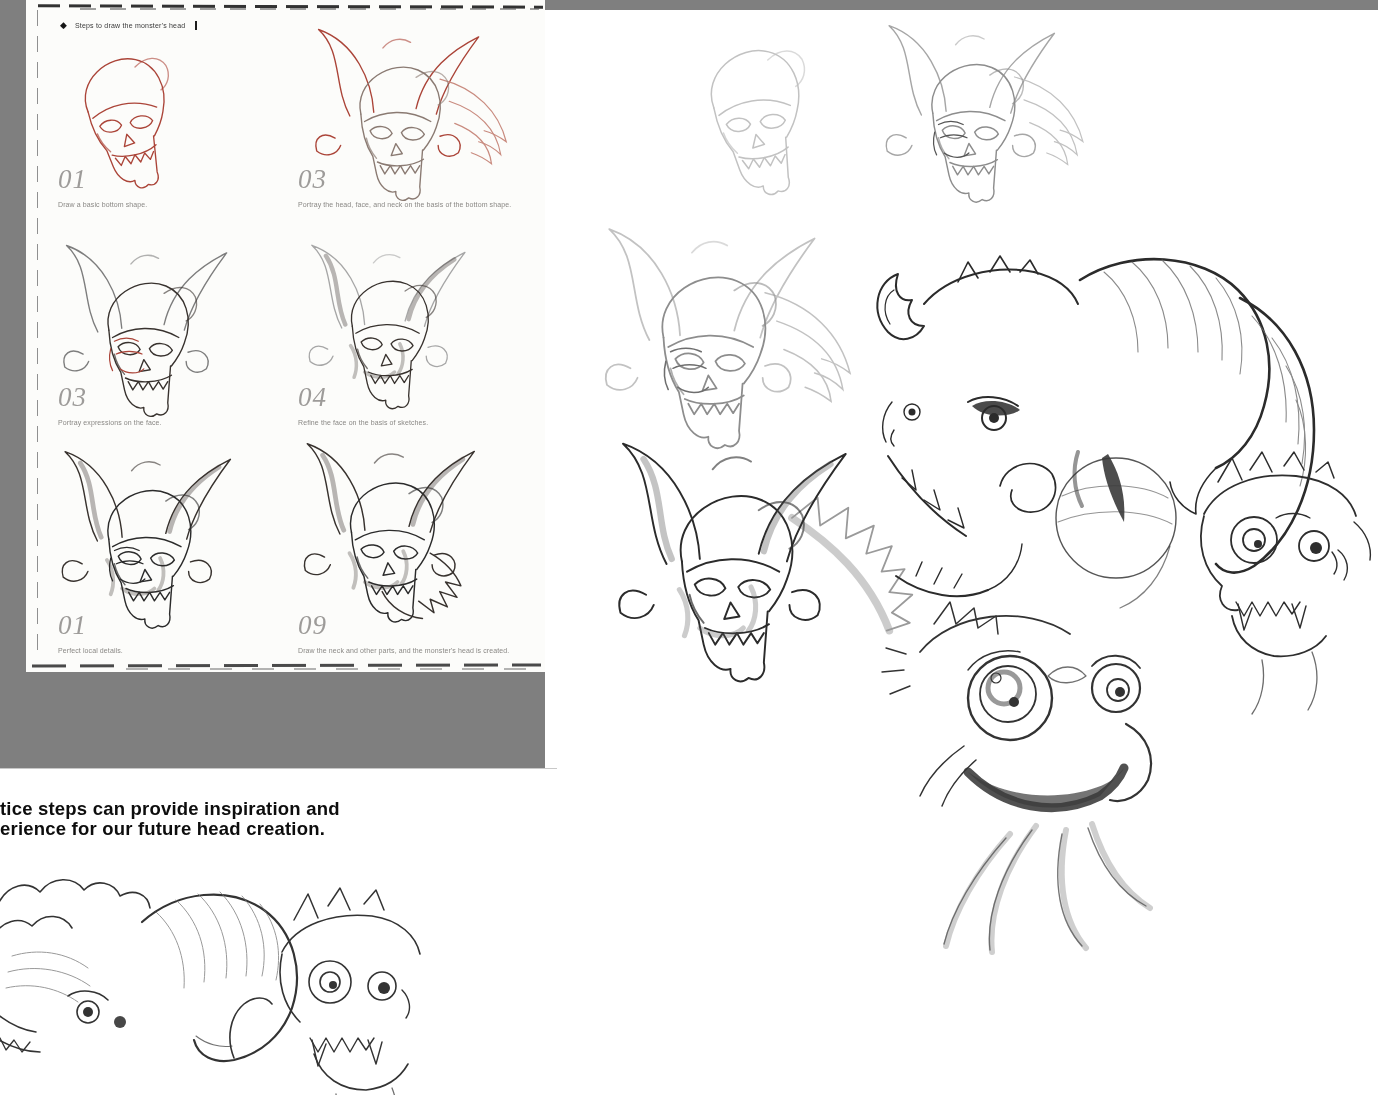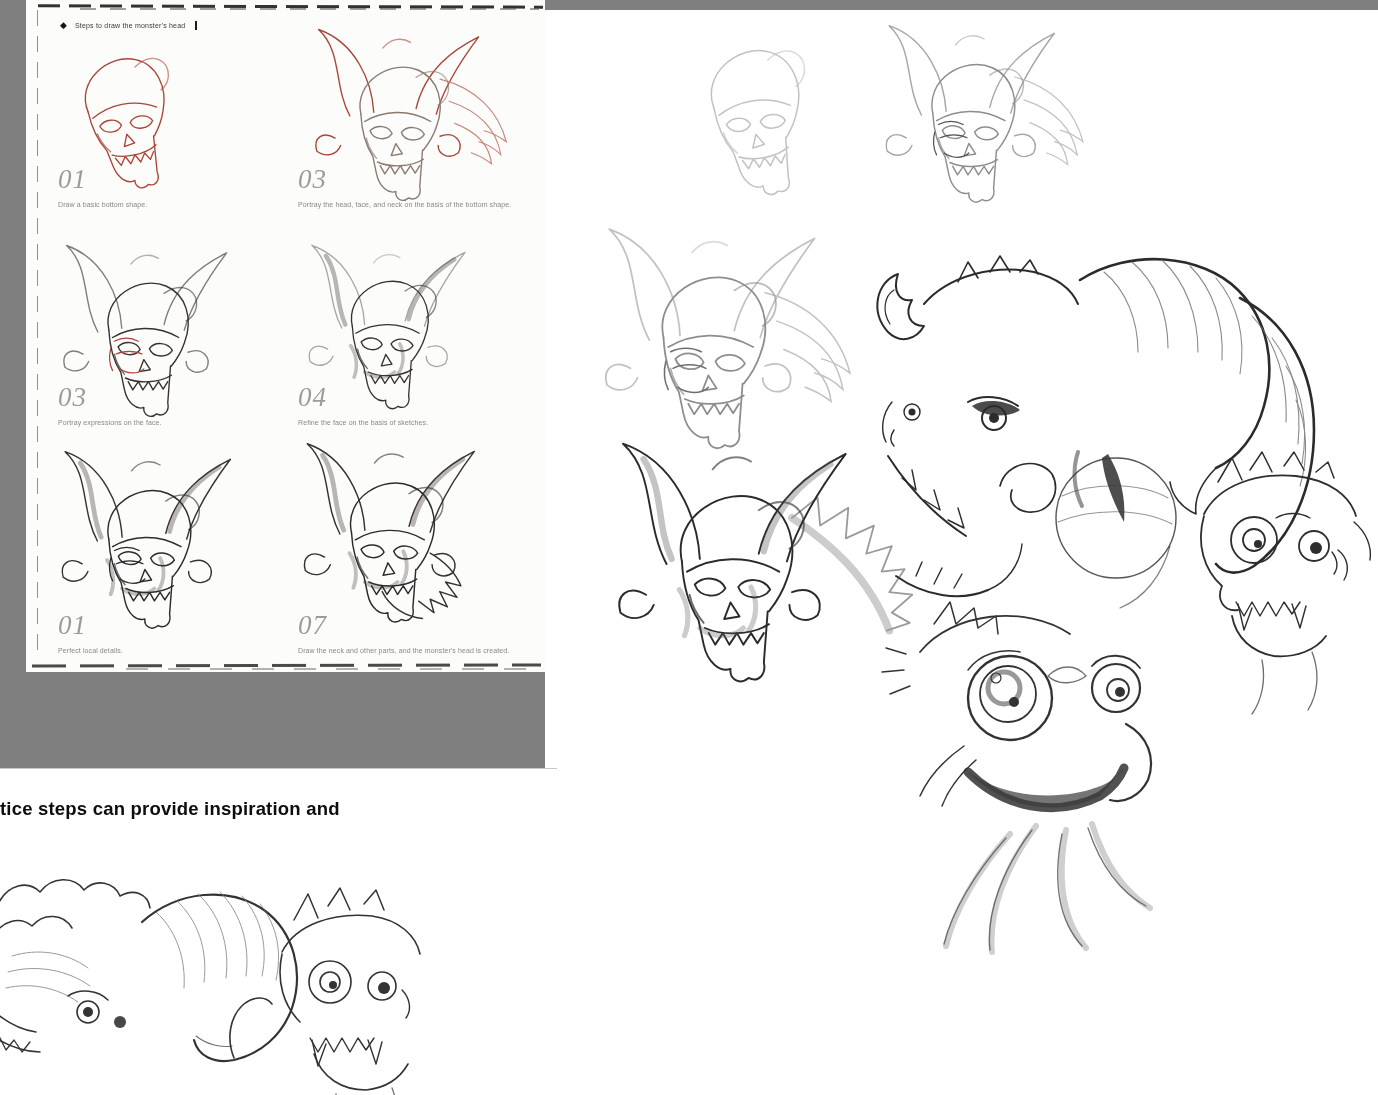--- a/index.html
+++ b/index.html
@@ -93,27 +93,28 @@
   </div>
   <div class="step c2 r2">
     <div class="step-number">04</div>
     <div class="step-caption">Refine the face on the basis of sketches.</div>
   </div>
   <div class="step c1 r3">
     <div class="step-number">01</div>
     <div class="step-caption">Perfect local details.</div>
   </div>
   <div class="step c2 r3">
-    <div class="step-number">07</div>
+    <div class="step-number">09</div>
     <div class="step-caption">Draw the neck and other parts, and the monster's head is created.</div>
   </div>
 </div>
 
 <div class="abs note">
   <div>tice steps can provide inspiration and</div>
+  <div>erience for our future head creation.</div>
 </div>
 
 <svg class="art" width="1378" height="1095" viewBox="0 0 1378 1095">
   <defs>
     <g id="skull" fill="none" stroke="currentColor" stroke-width="1.5" stroke-linecap="round" stroke-linejoin="round">
       <path d="M24,62 C16,26 58,2 86,14 C108,23 116,50 106,76 C102,88 96,96 92,101"></path>
       <path d="M24,62 C25,82 30,97 37,108 L41,127 C44,141 54,149 62,146 C61,154 69,159 76,153 C84,157 90,150 88,141 L91,101"></path>
       <path d="M28,70 C48,58 76,56 100,70"></path>
       <path d="M34,80 C41,73 54,74 58,83 C53,91 38,91 34,80 Z"></path>
       <path d="M68,82 C74,74 88,75 93,84 C88,92 72,93 68,82 Z"></path>

